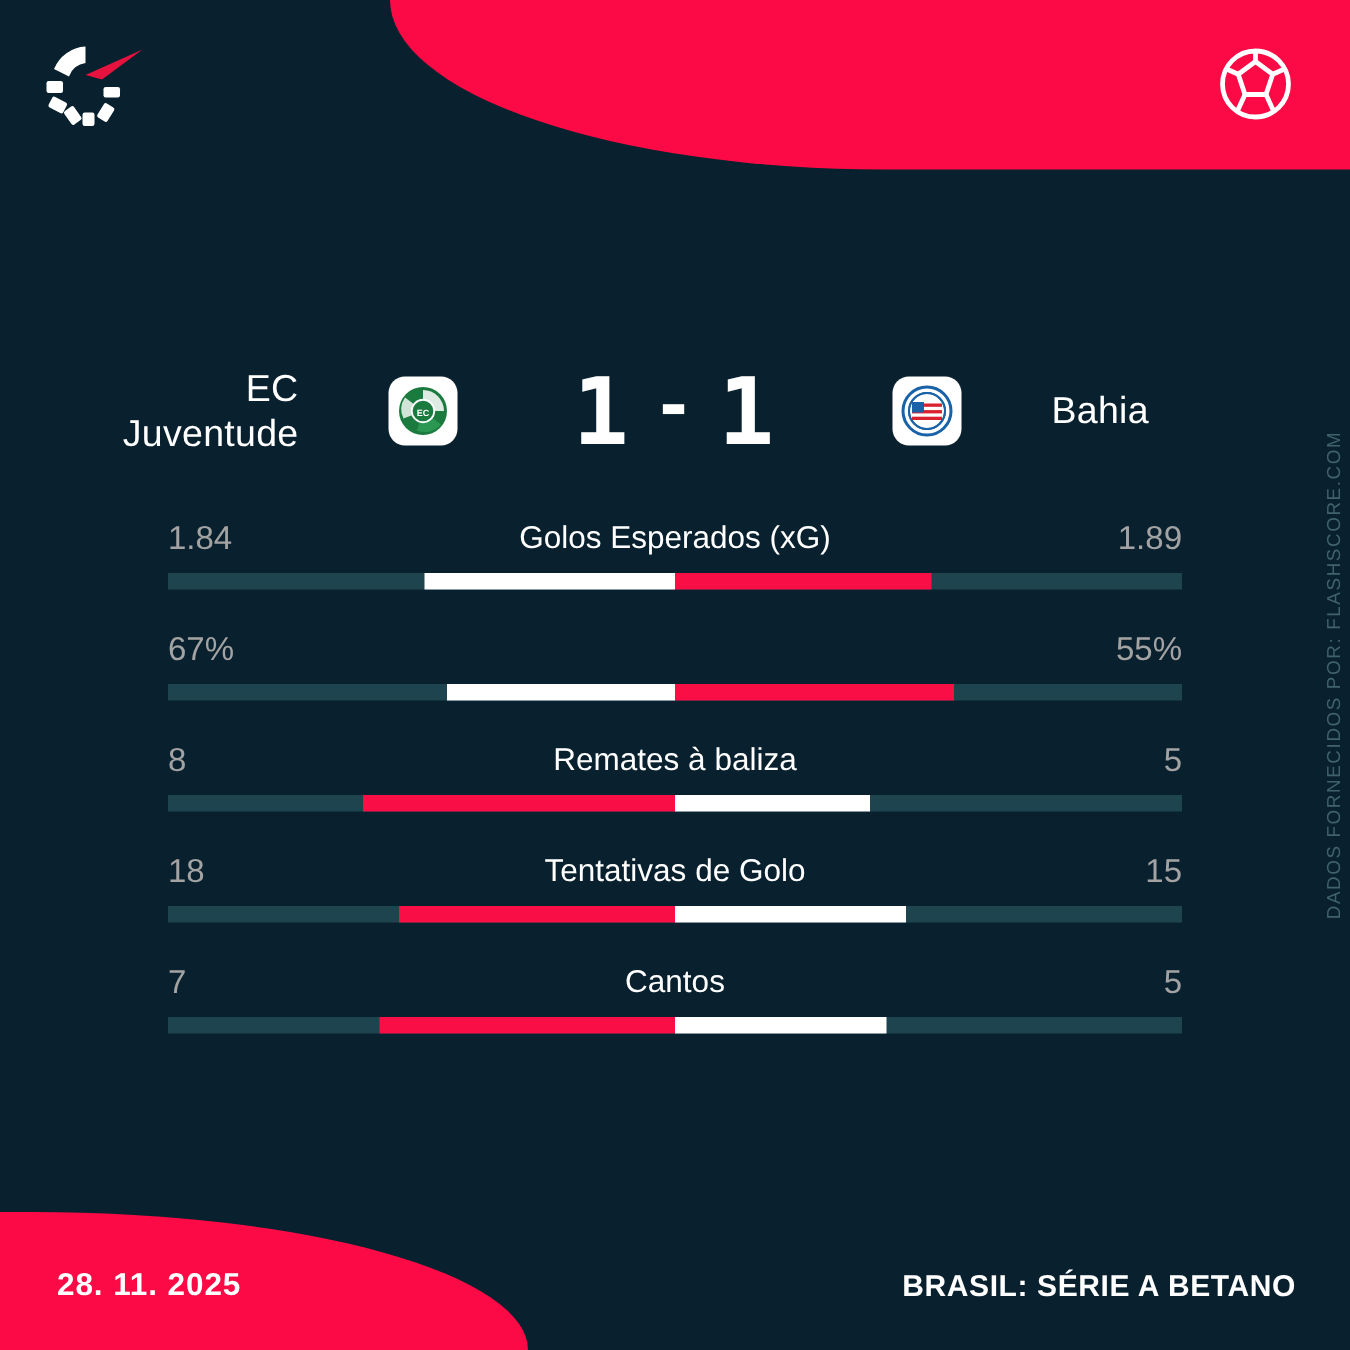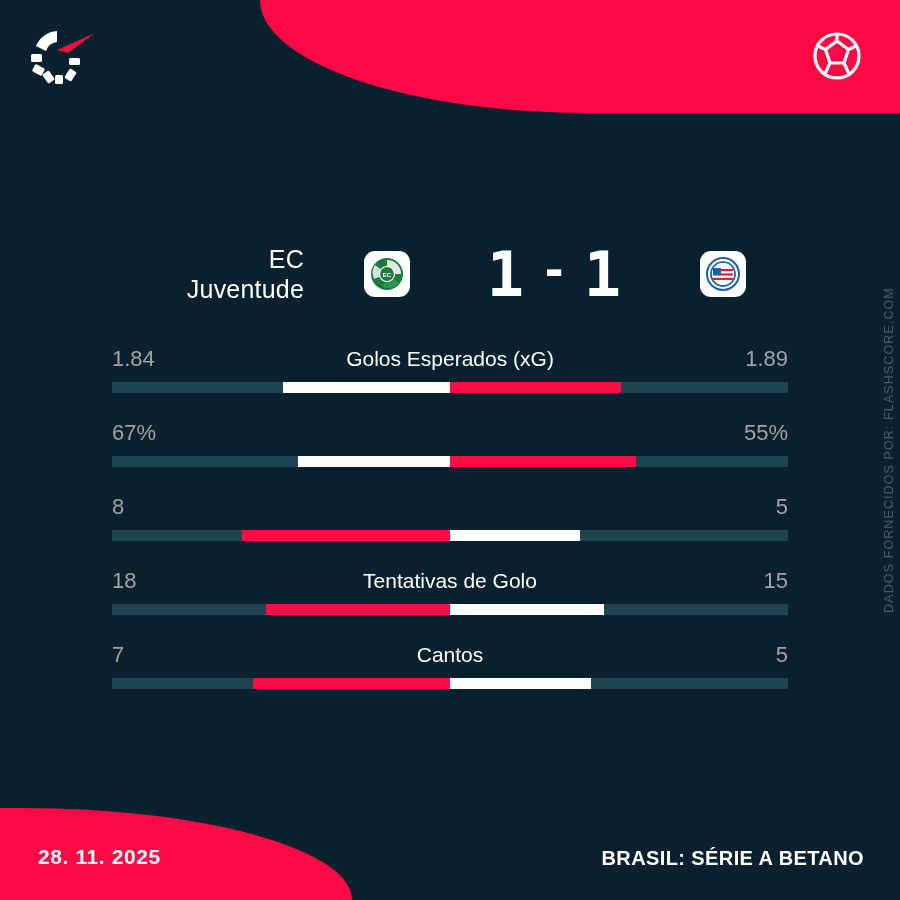--- a/index.html
+++ b/index.html
@@ -166,20 +166,21 @@
           <circle cx="18" cy="18" r="12" fill="#ffffff" stroke="#1a62a8" stroke-width="1.2"></circle>
           <rect x="8" y="13" width="20" height="2.2" fill="#d8222e"></rect>
           <rect x="8" y="17.4" width="20" height="2.2" fill="#d8222e"></rect>
           <rect x="8" y="21.8" width="20" height="2.2" fill="#d8222e"></rect>
           <rect x="8" y="12" width="8" height="7" fill="#1a62a8"></rect>
           <circle cx="18" cy="18" r="12" fill="none" stroke="#1a62a8" stroke-width="1.4"></circle>
         </svg>
       </span>
     </div>
 
+    <div class="team-name away">Bahia</div>
   </div>
 
   <div class="stats" id="stats-list">
       <div class="stat-row">
         <div class="stat-head">
           <span class="stat-val">1.84</span>
           <span class="stat-label">Golos Esperados (xG)</span>
           <span class="stat-val">1.89</span>
         </div>
         <div class="bar">
@@ -193,20 +194,21 @@
           <span class="stat-val">55%</span>
         </div>
         <div class="bar">
           <span class="bar-seg bar-home" style="width: 22.5%; background: rgb(255, 255, 255);"></span>
           <span class="bar-seg bar-away" style="width: 27.5%; background: rgb(250, 14, 70);"></span>
         </div>
       </div>
       <div class="stat-row">
         <div class="stat-head">
           <span class="stat-val">8</span>
+          <span class="stat-label">Remates à baliza</span>
           <span class="stat-val">5</span>
         </div>
         <div class="bar">
           <span class="bar-seg bar-home" style="width: 30.75%; background: rgb(250, 14, 70);"></span>
           <span class="bar-seg bar-away" style="width: 19.25%; background: rgb(255, 255, 255);"></span>
         </div>
       </div>
       <div class="stat-row">
         <div class="stat-head">
           <span class="stat-val">18</span>

